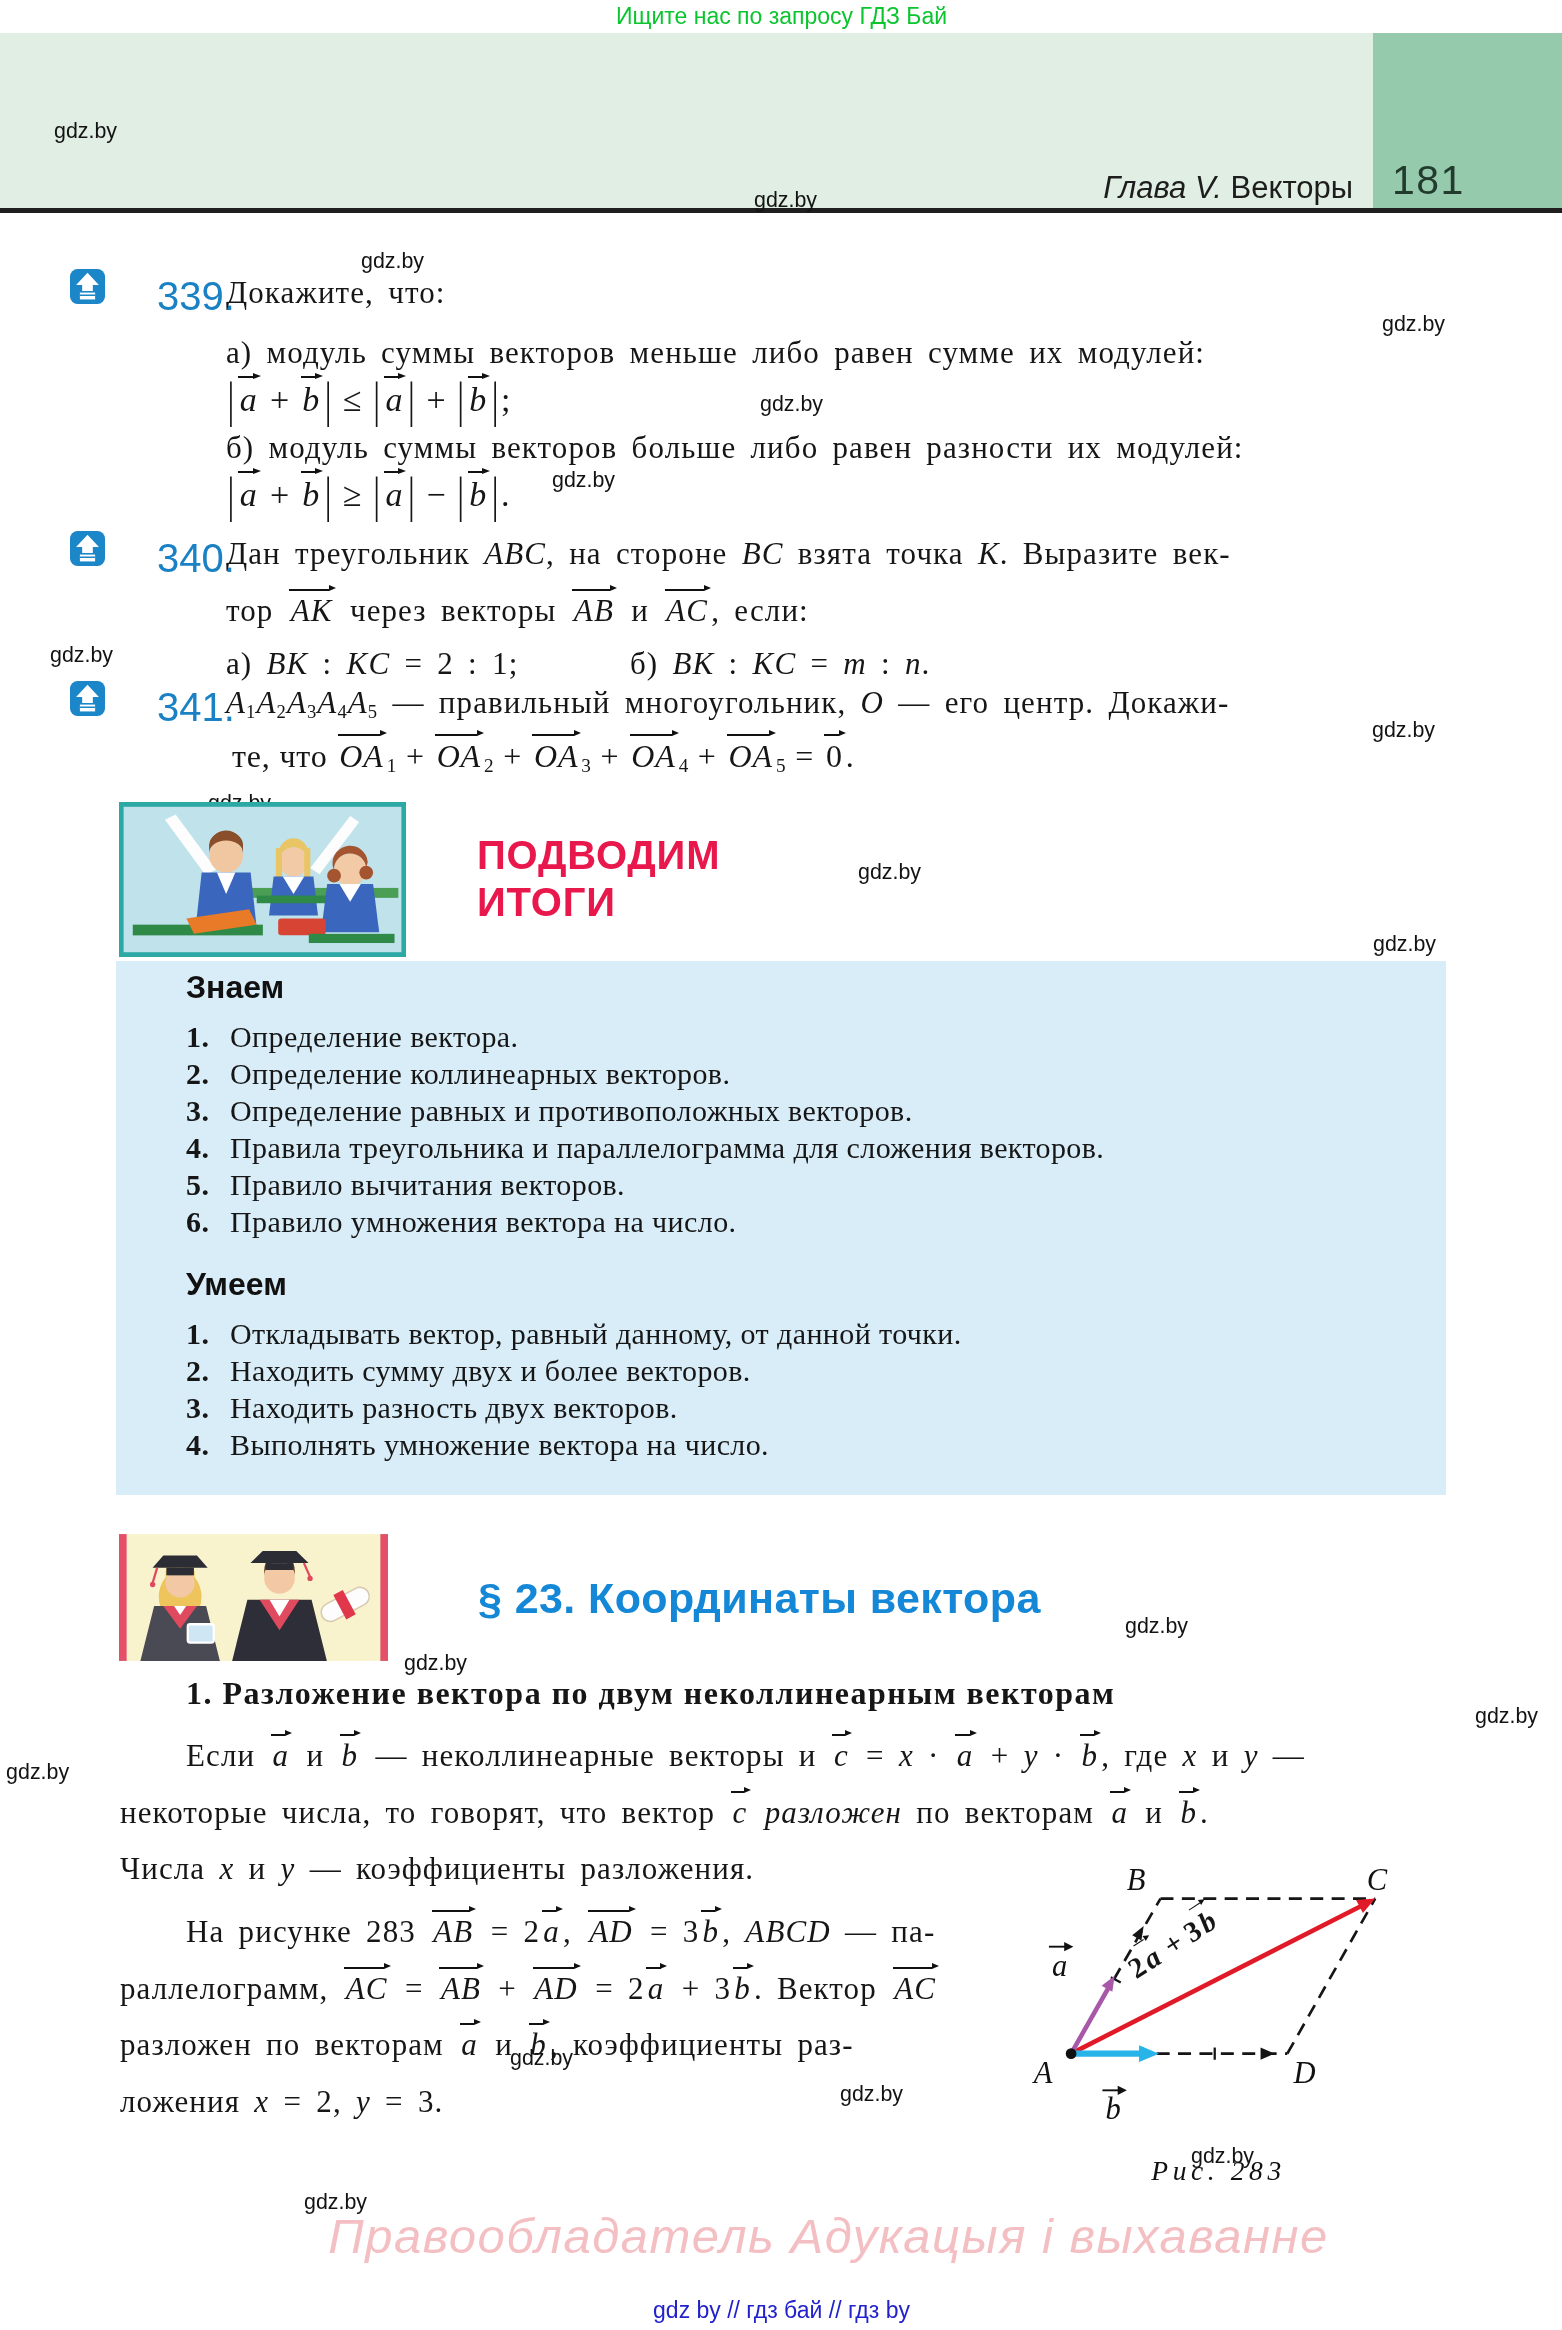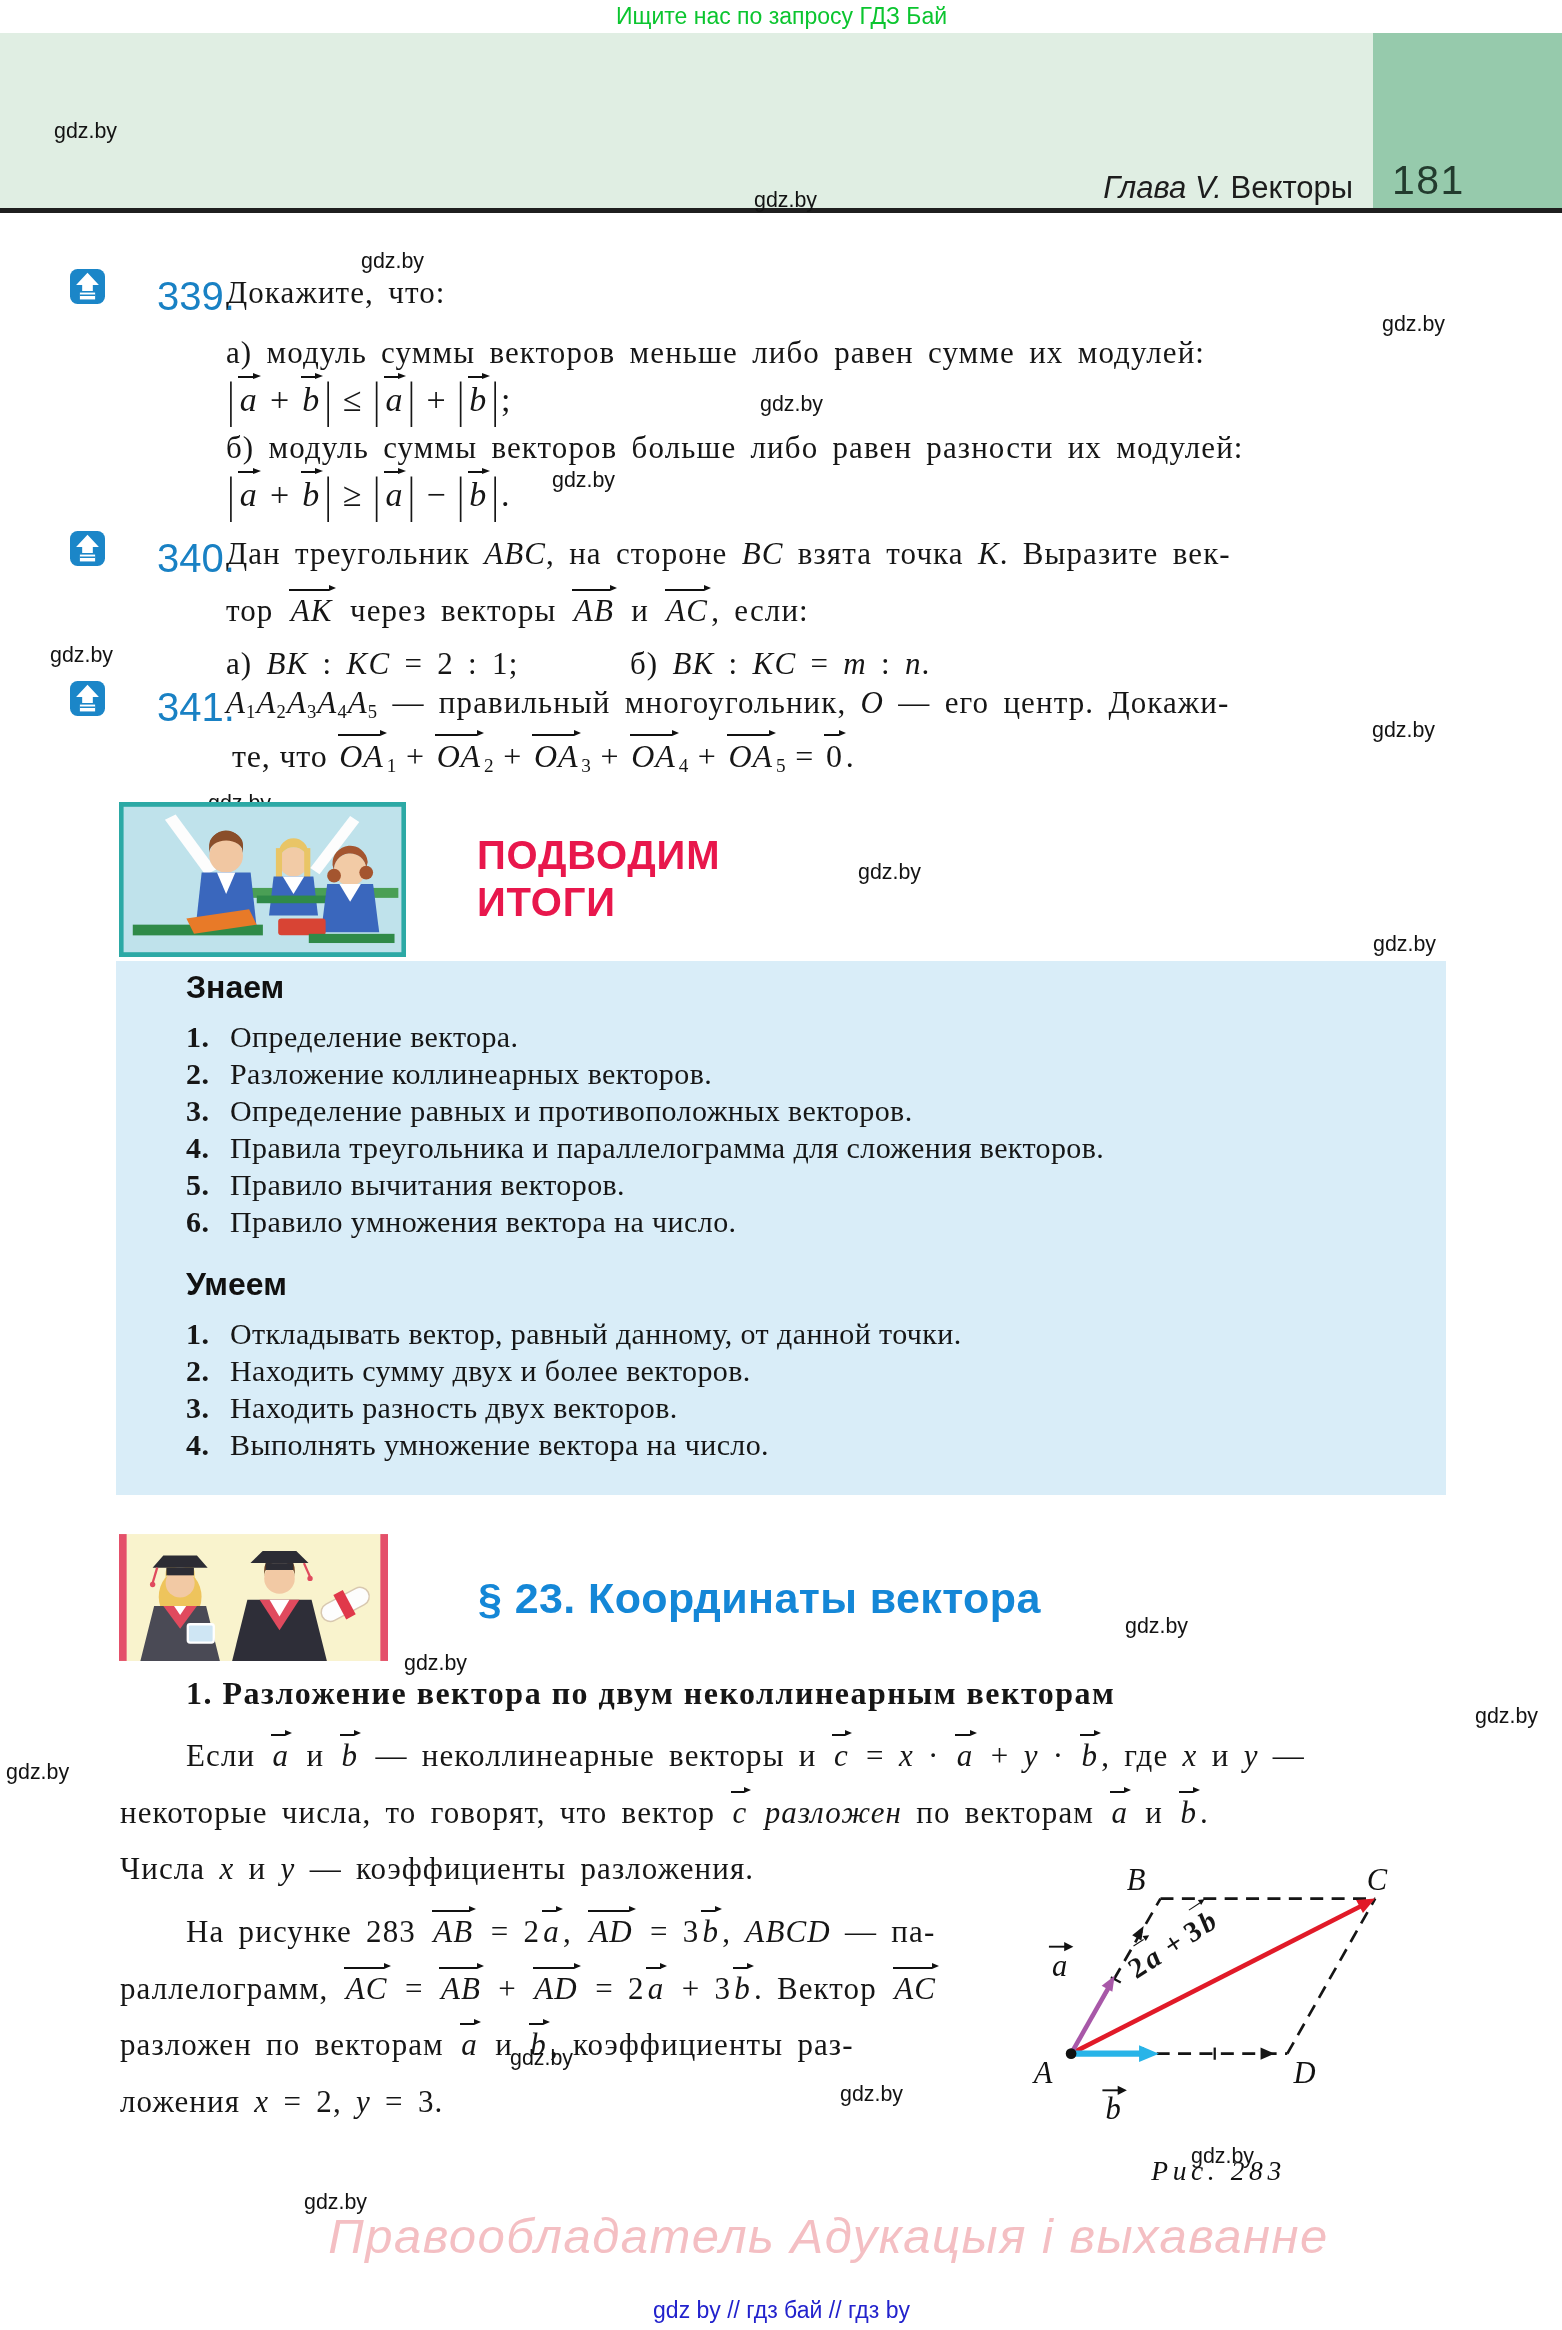--- a/index.html
+++ b/index.html
@@ -177,21 +177,21 @@
 
   <div class="red-title">
     <div>ПОДВОДИМ</div>
     <div>ИТОГИ</div>
   </div>
 
   <div class="blue-box">
     <div class="bb-head know">Знаем</div>
     <ol class="bb-list">
       <li>Определение вектора.</li>
-      <li>Разложение коллинеарных векторов.</li>
+      <li>Определение коллинеарных векторов.</li>
       <li>Определение равных и противоположных векторов.</li>
       <li>Правила треугольника и параллелограмма для сложения векторов.</li>
       <li>Правило вычитания векторов.</li>
       <li>Правило умножения вектора на число.</li>
     </ol>
     <div class="bb-head can">Умеем</div>
     <ol class="bb-list">
       <li>Откладывать вектор, равный данному, от данной точки.</li>
       <li>Находить сумму двух и более  векторов.</li>
       <li>Находить разность двух векторов.</li>

